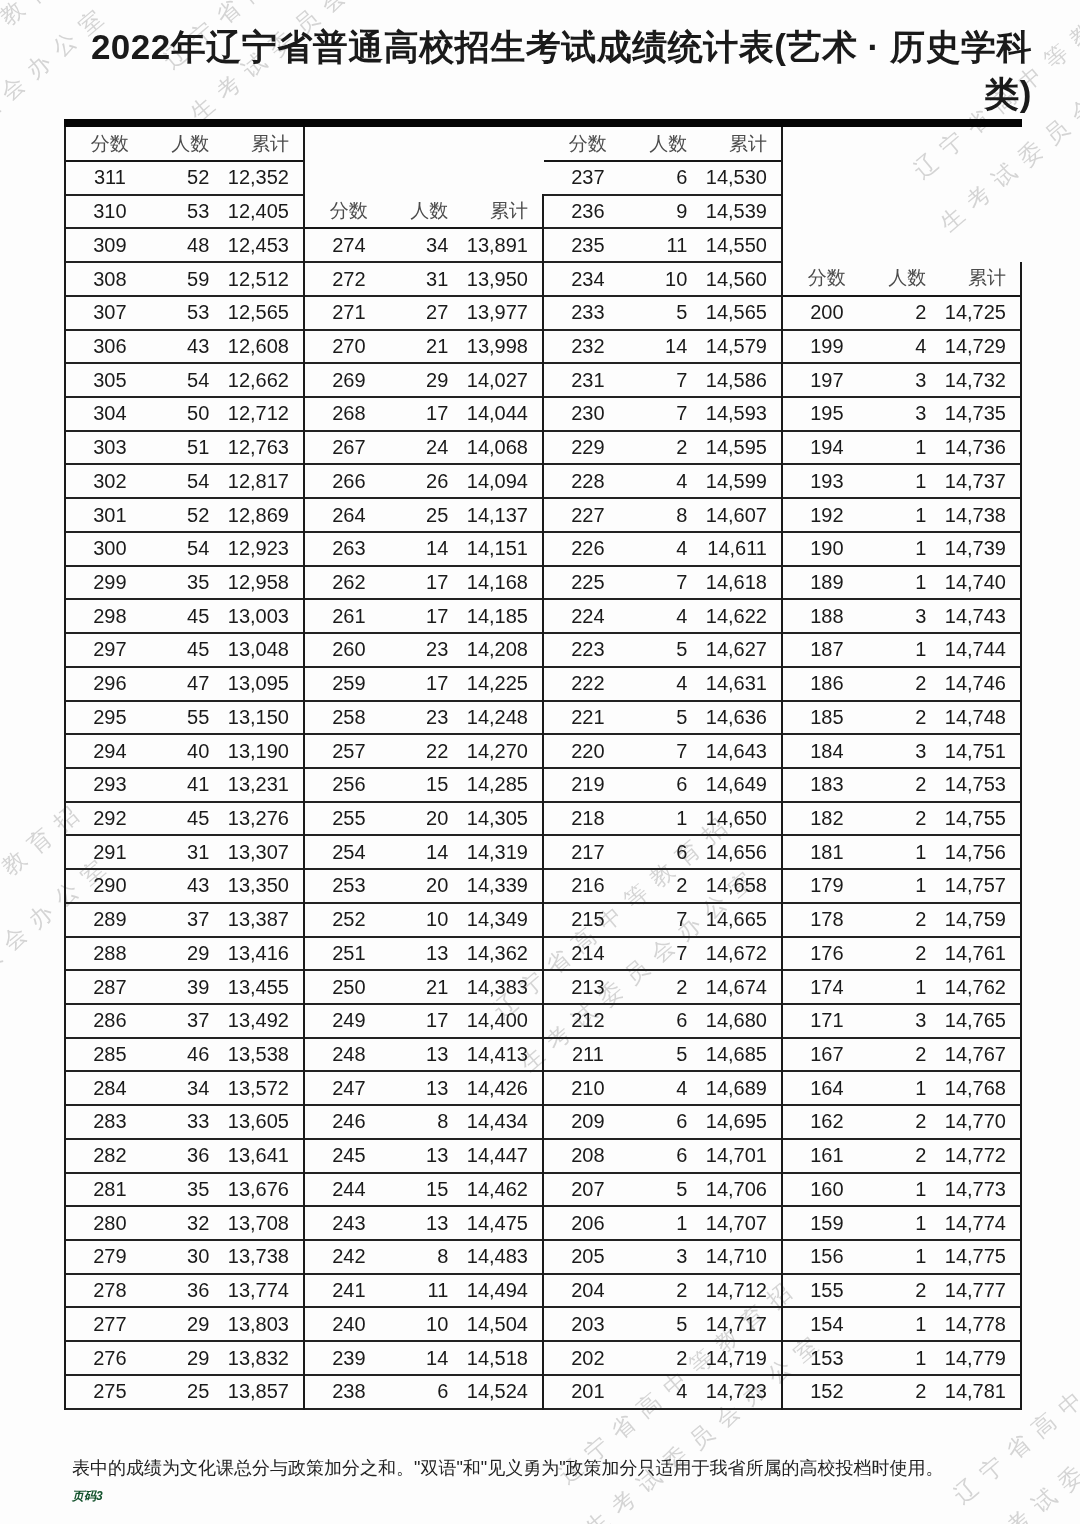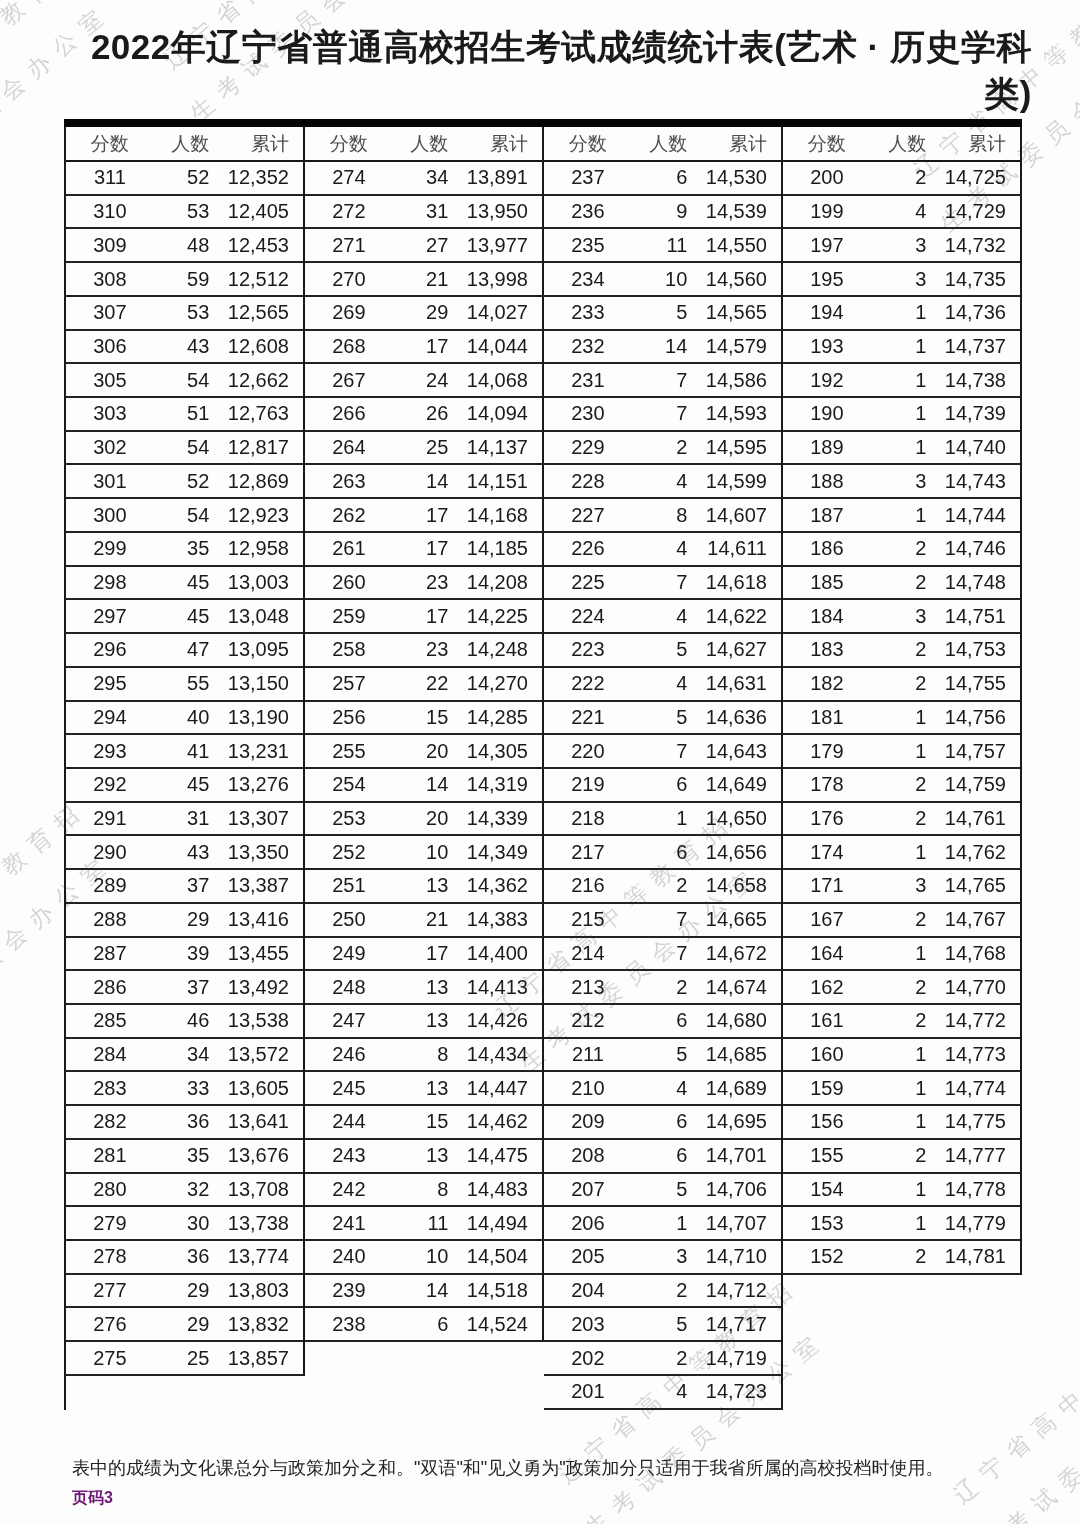--- a/index.html
+++ b/index.html
@@ -32,41 +32,41 @@
     position:absolute;left:72px;top:24px;width:960px;
     font-size:35px;font-weight:bold;letter-spacing:0.5px;
     z-index:2;
     text-align:right;
   }
   
   .table-wrap{
     position:absolute;left:64px;top:119px;width:958px;z-index:1;
   }
   .topbar{height:8px;background:#050505;}
-  .groups{display:flex;align-items:flex-start;border-left:2.5px solid #1a1a1a;}
+  .groups{display:flex;align-items:flex-end;border-left:2.5px solid #1a1a1a;}
   .group{width:25%;box-sizing:border-box;border-right:2.5px solid #1a1a1a;background:transparent;}
   .trow{
     display:flex;align-items:center;
     height:33.73px;box-sizing:border-box;
     border-bottom:2px solid #222;
     font-size:20px;
   }
   .trow.thead{height:35px;border-bottom:2.5px solid #161616;color:#4c4c4c;font-size:19px;}
   .cell{box-sizing:border-box;}
   .c0{width:37%;text-align:center;}
   .c1{width:26%;text-align:right;padding-right:6px;}
   .c2{width:37%;text-align:right;padding-right:14px;}
   
   .footnote{
     position:absolute;left:72px;top:1456px;width:960px;
     font-size:18px;color:#222;z-index:1;
   }
   .pagenum{
     position:absolute;left:72px;top:1488px;
-    font-size:16px;font-weight:bold;color:#701a75;z-index:1;
+    font-size:12px;font-style:italic;font-weight:bold;color:#14532d;z-index:1;
   }
 </style>
 </head>
 <body>
 
 <div>
   <div class="wm wm1">
     <span class="l1">辽宁省高中等教育招</span>
     <span class="l2">生考试委员会办公室</span>
   </div>
@@ -136,20 +136,25 @@
           <div class="cell c0">306</div>
           <div class="cell c1">43</div>
           <div class="cell c2">12,608</div>
         </div>
         <div class="trow">
           <div class="cell c0">305</div>
           <div class="cell c1">54</div>
           <div class="cell c2">12,662</div>
         </div>
         <div class="trow">
+          <div class="cell c0">304</div>
+          <div class="cell c1">50</div>
+          <div class="cell c2">12,712</div>
+        </div>
+        <div class="trow">
           <div class="cell c0">303</div>
           <div class="cell c1">51</div>
           <div class="cell c2">12,763</div>
         </div>
         <div class="trow">
           <div class="cell c0">302</div>
           <div class="cell c1">54</div>
           <div class="cell c2">12,817</div>
         </div>
         <div class="trow">

